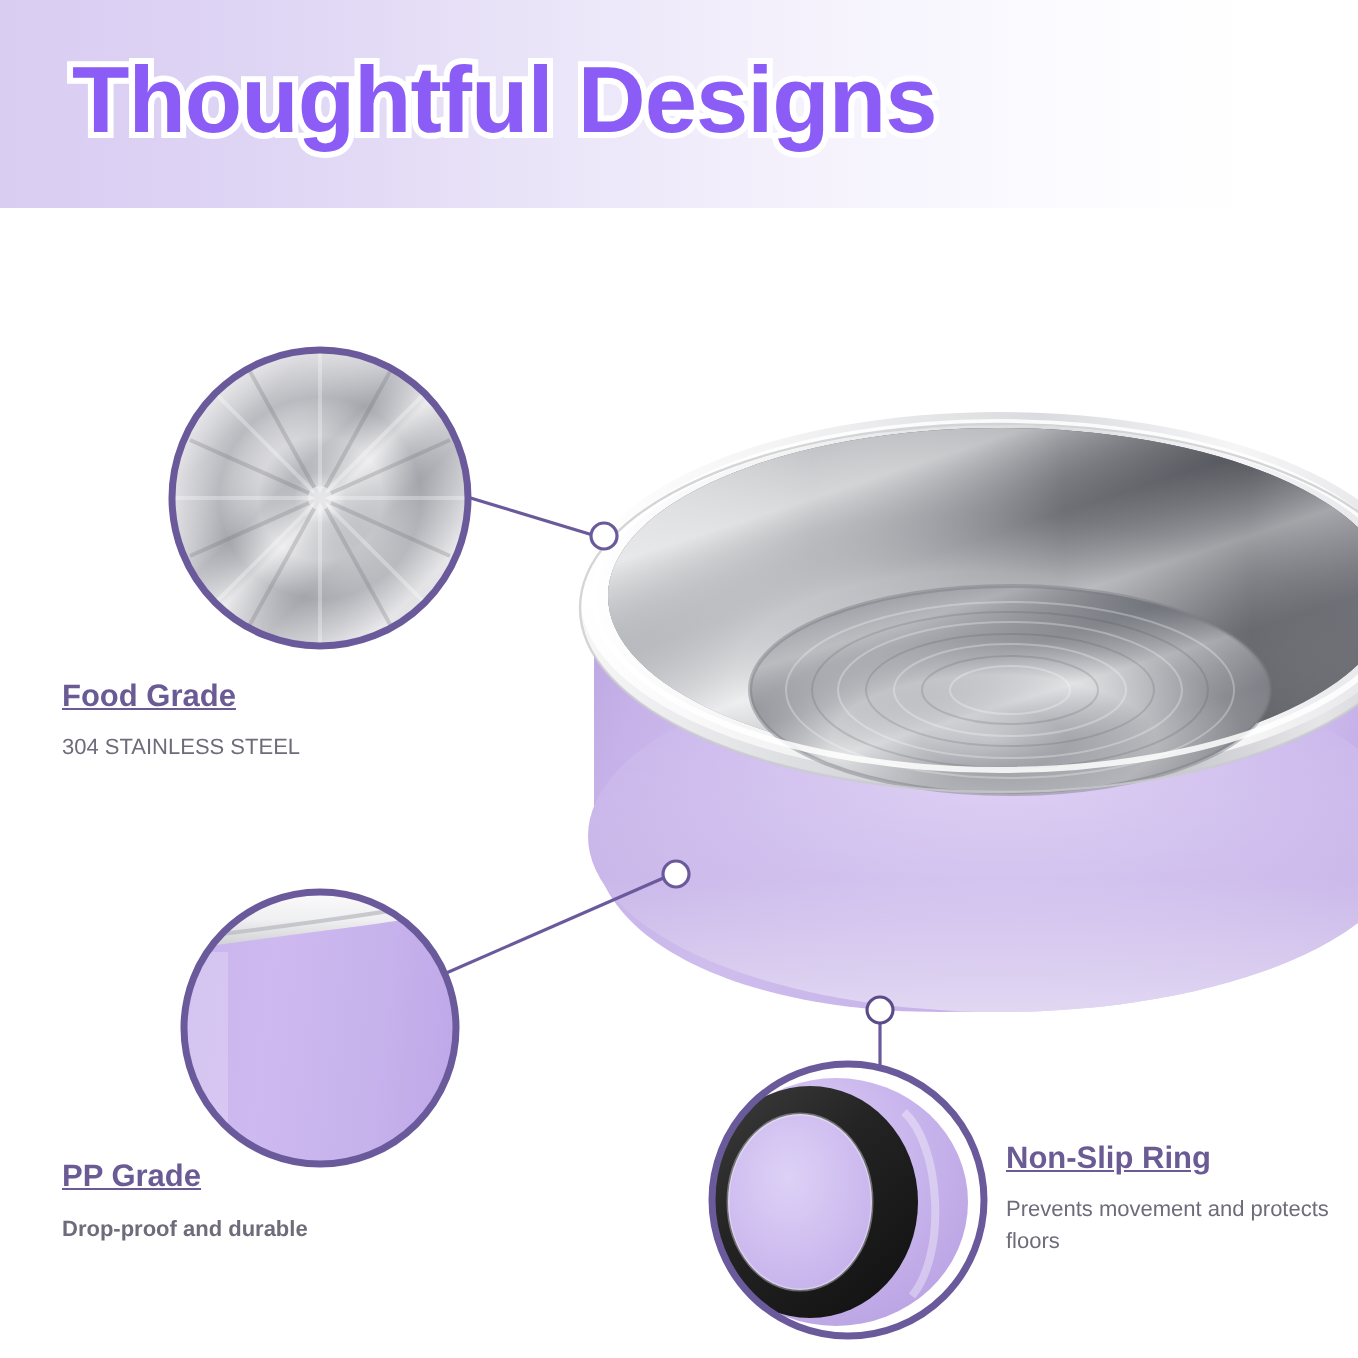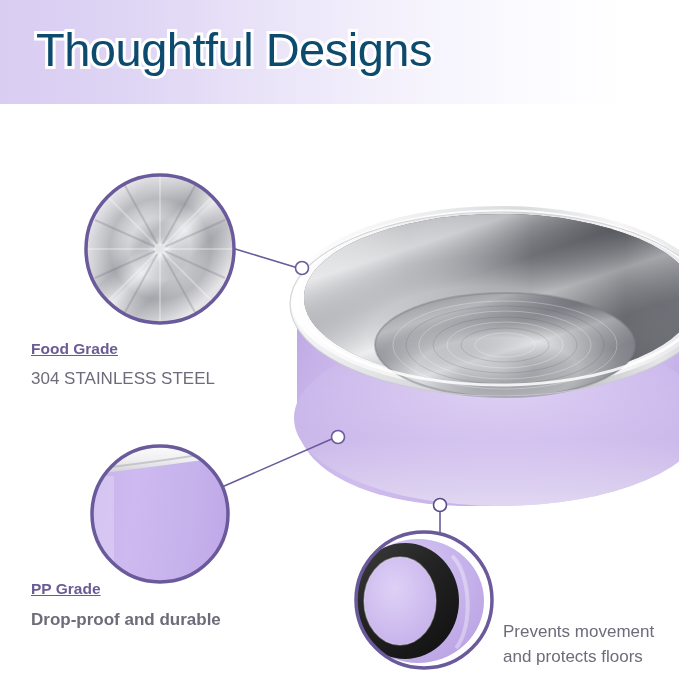--- a/index.html
+++ b/index.html
@@ -18,50 +18,50 @@
   }
 
   
   #header-band{
     position:absolute;left:0;top:0;width:679px;height:104px;
     background:linear-gradient(90deg,#d9cdf2 0%,#ded4f4 18%,#e9e3f8 38%,#f4f1fc 58%,#fbfaff 76%,#ffffff 92%);
   }
   #page-title{
     position:absolute;left:36px;top:22px;
     font-size:47px;
-    font-weight:normal;
+    font-weight:bold;
     letter-spacing:-0.5px;
-    color:#0c4a6e;
+    color:#8b5cf6;
     -webkit-text-stroke:6px #ffffff;
     paint-order:stroke fill;
     white-space:nowrap;
   }
 
   
   .callout-title{
     position:absolute;
     font-size:15.5px;
     font-weight:bold;
     color:#6b5b95;
     white-space:nowrap;
     text-decoration:underline;
   }
   .callout-desc{
     position:absolute;
-    font-size:17px;
+    font-size:11px;
     font-weight:normal;
     color:#6e6b7a;
     line-height:1.45;
   }
   #callout-1-title{left:31px;top:340px;}
   #callout-1-desc{left:31px;top:367px;}
   #callout-2-title{left:31px;top:580px;}
   #callout-2-desc{left:31px;top:608px;font-weight:bold;}
   #callout-3-title{left:503px;top:571px;}
-  #callout-3-desc{left:503px;top:598px;width:170px;margin-top:22px;}
+  #callout-3-desc{left:503px;top:598px;width:170px;}
 
   
   #art{
     position:absolute;left:0;top:0;width:679px;height:679px;
   }
 </style>
 </head>
 <body>
 
 <div id="canvas">
@@ -309,15 +309,16 @@
 
     </g>
   </svg>
 
   <div class="callout-title" id="callout-1-title">Food Grade</div>
   <div class="callout-desc" id="callout-1-desc">304 STAINLESS STEEL</div>
 
   <div class="callout-title" id="callout-2-title">PP Grade</div>
   <div class="callout-desc" id="callout-2-desc">Drop-proof and durable</div>
 
+  <div class="callout-title" id="callout-3-title">Non-Slip Ring</div>
   <div class="callout-desc" id="callout-3-desc">Prevents movement and protects floors</div>
 
 </div>
 
 </body></html>

